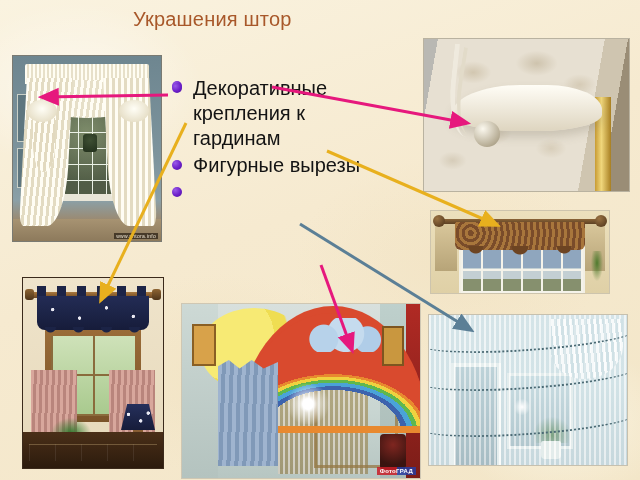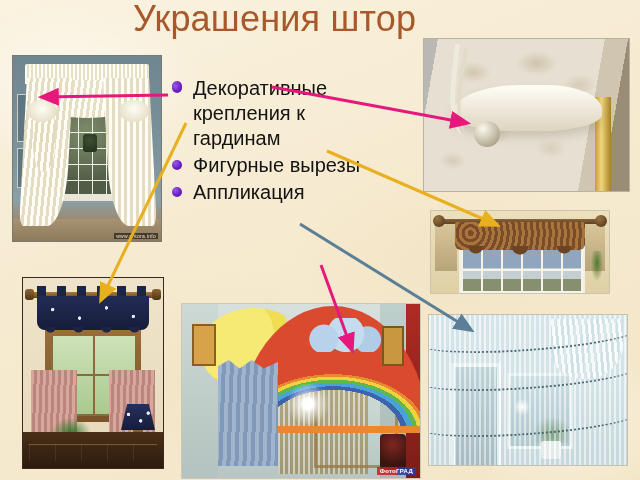--- a/index.html
+++ b/index.html
@@ -17,21 +17,21 @@
       radial-gradient(ellipse 200px 140px at 35% 78%, rgba(238,222,186,0.45), rgba(238,222,186,0) 72%),
       linear-gradient(160deg, #faf3e0 0%, #f6ead0 45%, #f3e6c8 100%);
   }
   #stage { position: relative; width: 640px; height: 480px; }
 
   
   .slide-title {
     position: absolute;
     left: 133px; top: 2px;
     width: 300px;
-    font-size: 36px;
+    font-size: 20px;
     line-height: 34px;
     color: #a8582a;
     letter-spacing: 0.2px;
     z-index: 6;
   }
 
   
   .bullets {
     position: absolute;
     left: 170px; top: 74px;
@@ -561,21 +561,20 @@
     <div class="bullet-row">
       <span class="bullet-dot"></span>
       <span>Декоративные крепления к гардинам</span>
     </div>
     <div class="bullet-row">
       <span class="bullet-dot"></span>
       <span>Фигурные вырезы</span>
     </div>
     <div class="bullet-row">
       <span class="bullet-dot"></span>
-      <span>Аппликация</span>
     </div>
   </div>
 
   <svg id="arrows" width="640" height="480" viewBox="0 0 640 480">
     <defs>
       <marker id="hP" markerWidth="7" markerHeight="7" refX="5.6" refY="3" orient="auto">
         <path d="M0,0 L7,3 L0,6 z" fill="#e6187d"></path>
       </marker>
       <marker id="hY" markerWidth="7" markerHeight="7" refX="5.6" refY="3" orient="auto">
         <path d="M0,0 L7,3 L0,6 z" fill="#e8b01e"></path>

